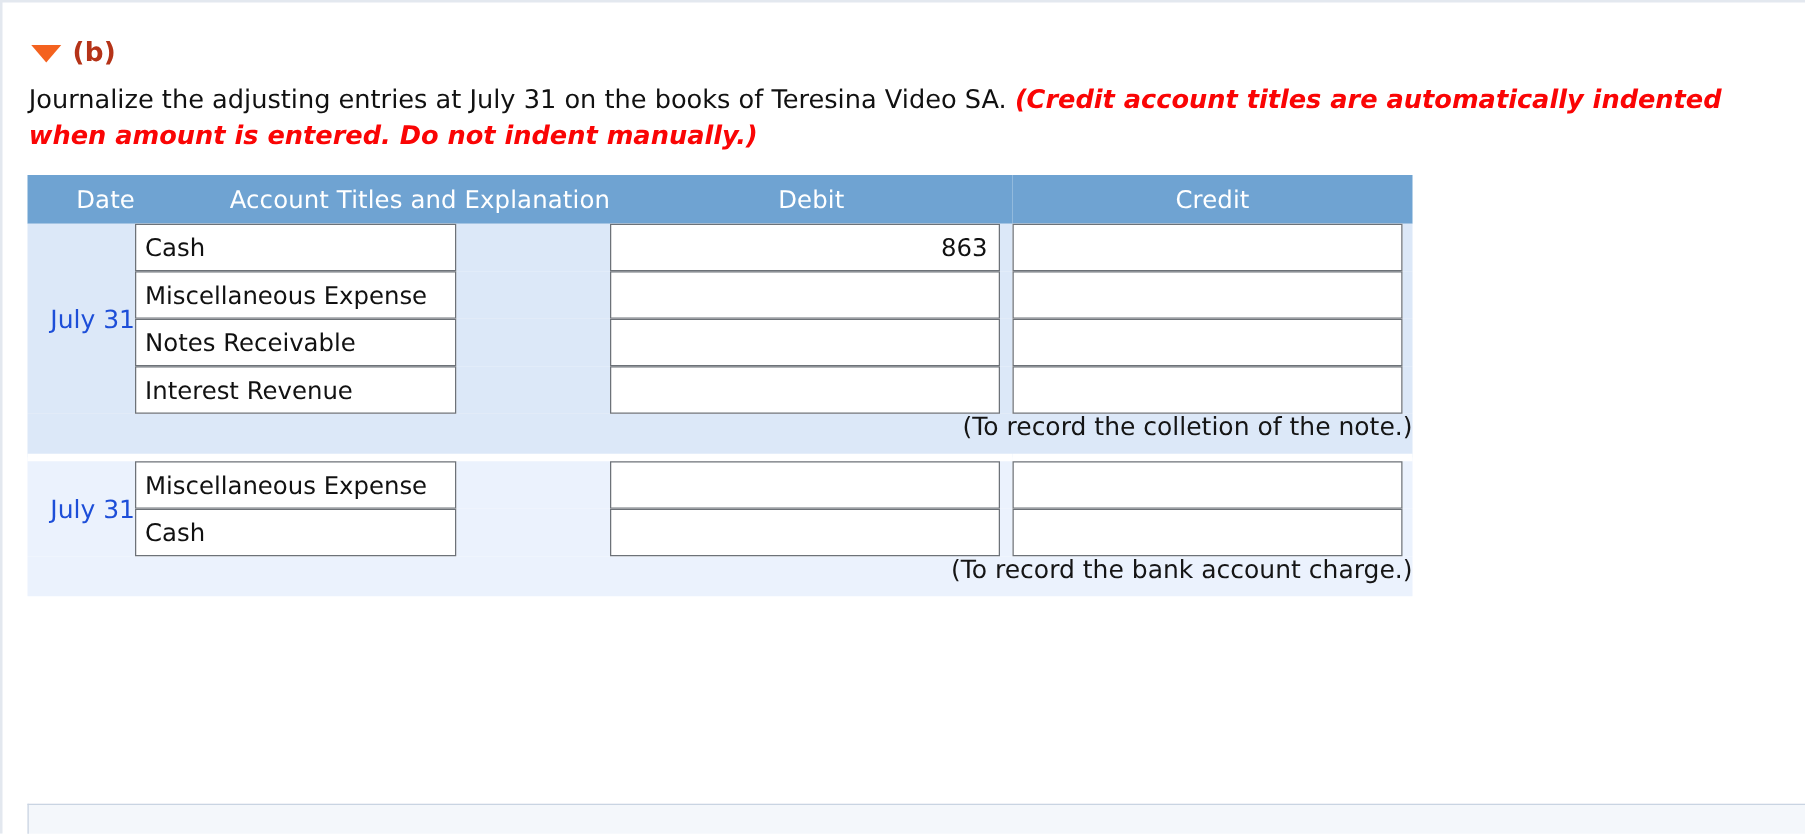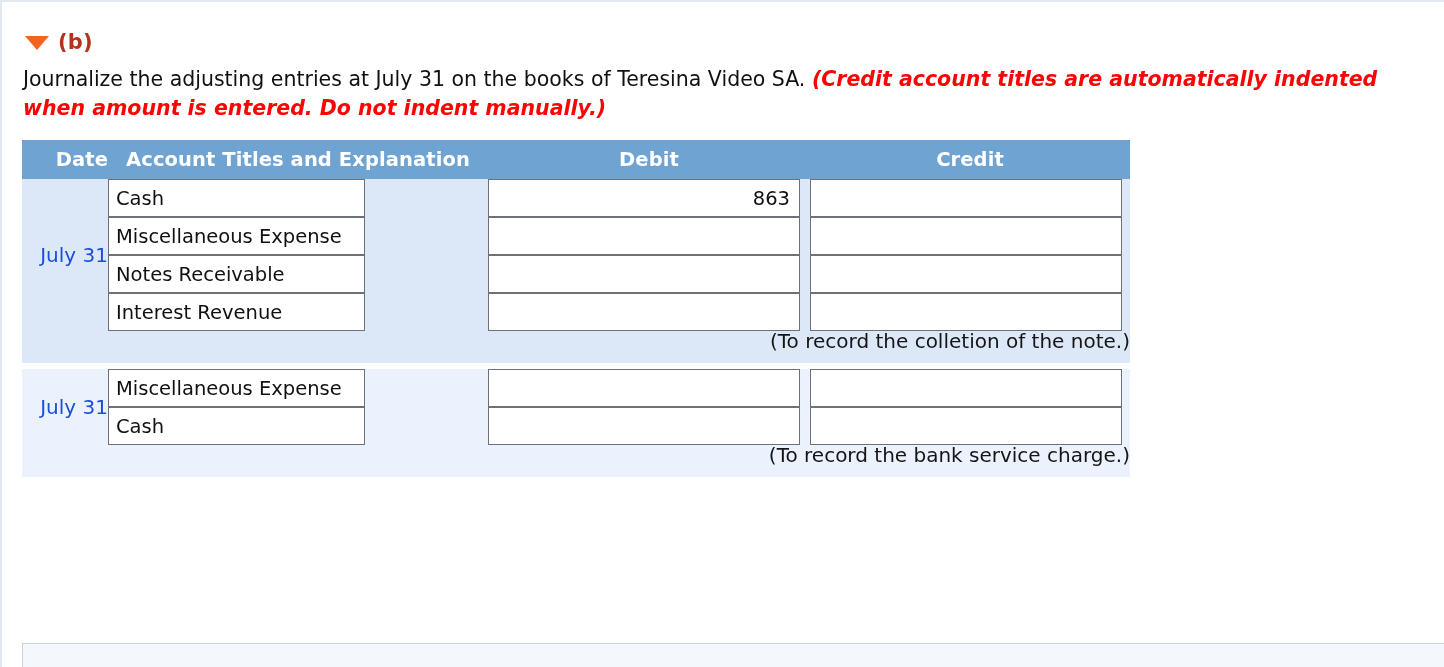--- a/index.html
+++ b/index.html
@@ -78,28 +78,28 @@
   }
   .journal {
     width: 1108px;
     border-collapse: collapse;
     table-layout: fixed;
   }
   .journal thead th {
     background: #6fa3d2;
     color: #ffffff;
     font-size: 19.5px;
-    font-weight: bold;
+    font-weight: normal;
     height: 39px;
     padding: 0;
     vertical-align: middle;
     letter-spacing: 0.1px;
   }
   th.col-date   { width: 86px;  text-align: right;  padding-right: 9px; }
-  th.col-acct   { width: 380px; text-align: center;   padding-left: 21px; }
+  th.col-acct   { width: 380px; text-align: right;   padding-left: 21px; }
   th.col-debit  { width: 322px; text-align: center; }
   th.col-credit { width: 320px; text-align: center; }
 
   tbody.block-a td { background: #dce8f8; }
   tbody.block-b td { background: #ebf2fd; }
   tbody.block-b  { border-top: 6px solid #ffffff; }
 
   .journal td {
     padding: 0;
     vertical-align: middle;
@@ -259,21 +259,21 @@
             <td class="cell-money cell-debit">
               <input class="tf tf-money" type="text" value="" style="">
             </td>
             <td class="cell-money cell-credit">
               <input class="tf tf-money" type="text" value="" style="">
             </td>
           </tr>
           <tr class="memo-row">
             <td></td>
             <td colspan="3">
-              <div class="memo">(To record the bank service charge.)</div>
+              <div class="memo">(To record the bank account charge.)</div>
             </td>
           </tr>
         </tbody>
       </table>
     </div>
 
   </div>
 
   <div class="bottom-panel"></div>
 </div>

